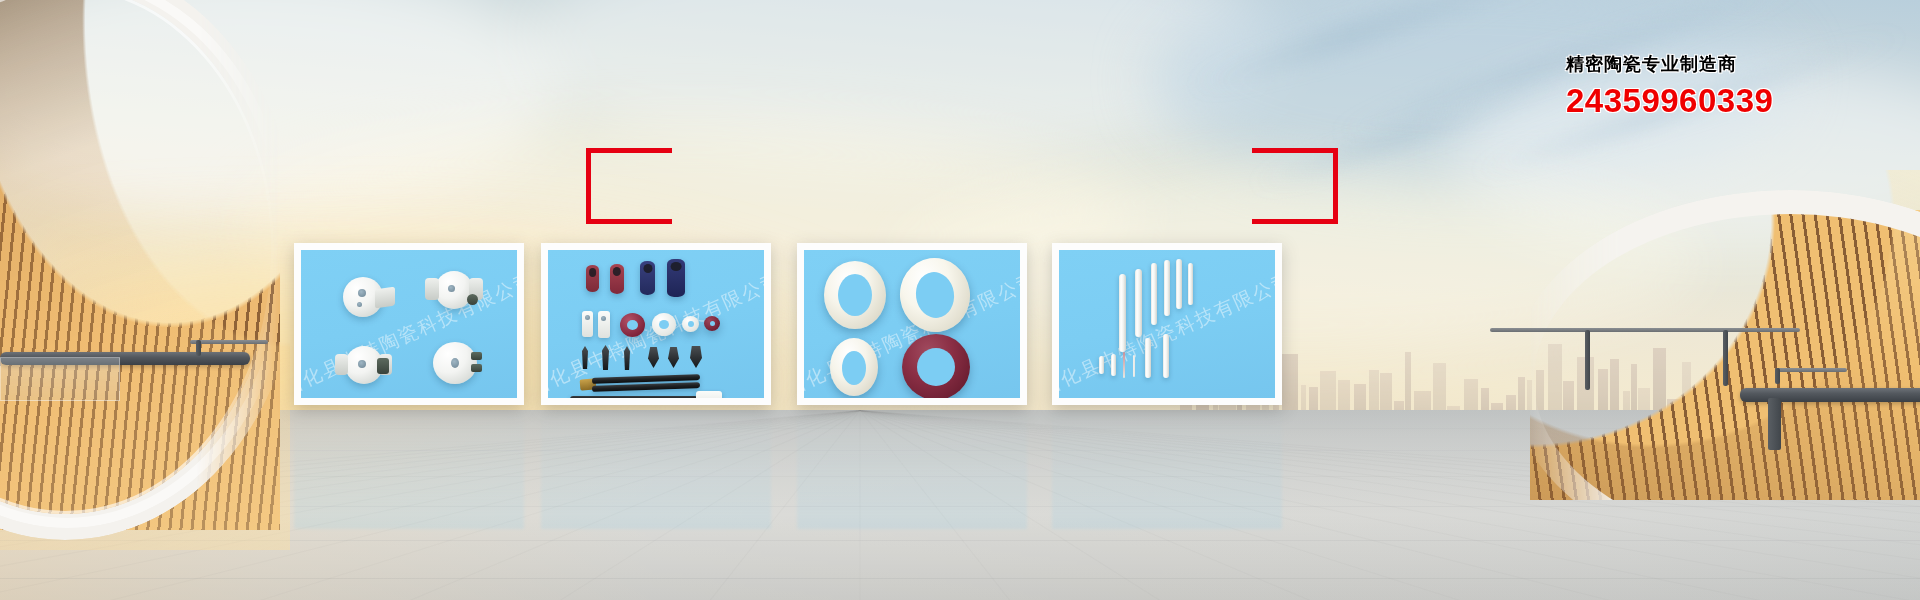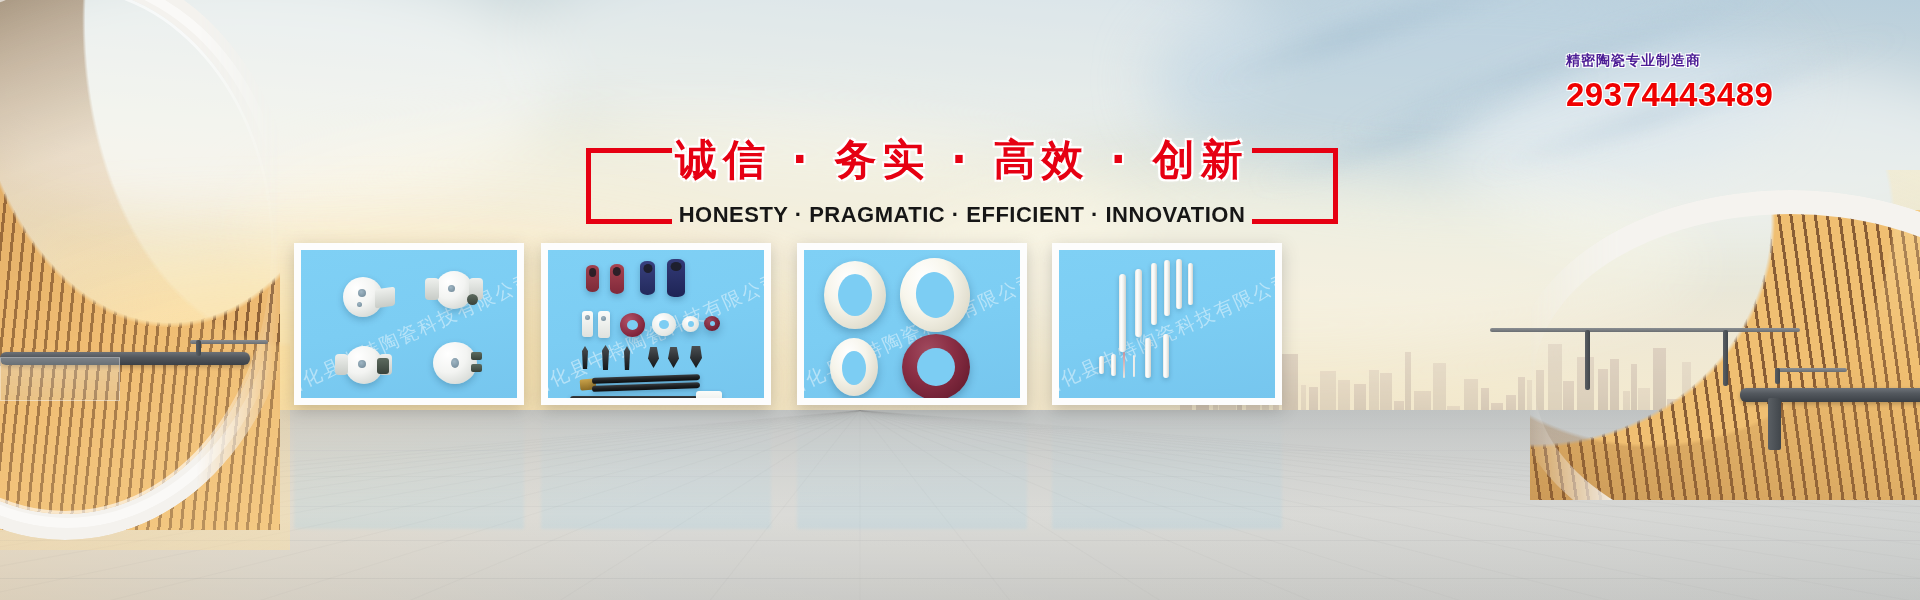--- a/index.html
+++ b/index.html
@@ -248,21 +248,21 @@
     text-align:center;
     font-size:22px; font-weight:700; color:#161616;
     letter-spacing:.5px;
     white-space:nowrap;
   }
 
   
   .contact { position:absolute; left:1566px; top:52px; width:330px; }
   .contact .line1 {
     font-family:"DejaVu Sans","Liberation Sans", sans-serif;
-    font-size:14px; font-weight:700; color:#4c1d95; letter-spacing:1px;
+    font-size:18px; font-weight:700; color:#000000; letter-spacing:1px;
     text-shadow:-1px -1px 0 #fff,1px -1px 0 #fff,-1px 1px 0 #fff,1px 1px 0 #fff;
     white-space:nowrap;
   }
   .contact .line2 {
     margin-top:17px;
     font-family:"DejaVu Sans","Liberation Sans", sans-serif;
     font-size:22px; font-weight:700; color:#e60012;
     text-shadow:-1px -1px 0 #fff,1px -1px 0 #fff,-1px 1px 0 #fff,1px 1px 0 #fff;
     white-space:nowrap;
   }
@@ -501,27 +501,25 @@
   <div class="rail-post" style="left:1585px; top:330px; width:5px; height:60px;"></div>
   <div class="rail-post" style="left:1723px; top:330px; width:5px; height:56px;"></div>
   <div class="rail-thin" style="left:1775px; top:368px; width:72px; height:4px;"></div>
   <div class="rail-post" style="left:1775px; top:368px; width:5px; height:16px;"></div>
   <div class="rail-bar" style="left:1740px; top:388px; width:190px; height:14px;"></div>
   <div class="rail-post" style="left:1768px; top:398px; width:13px; height:52px;"></div>
 
   <div class="slogan">
     <div class="brk brk-l"></div>
     <div class="brk brk-r"></div>
-    <div class="slogan-cn">诚信 · 务实 · 高效 · 创新</div>
-    <div class="slogan-en">HONESTY · PRAGMATIC · EFFICIENT · INNOVATION</div>
   </div>
 
   <div class="contact">
     <div class="line1">精密陶瓷专业制造商</div>
-    <div class="line3">29374443489</div>
+    <div class="line3">24359960339</div>
   </div>
 
   <div class="panel" style="left:294px; top:243px; width:230px; height:162px;">
     <div class="panel-inner">
       <div class="wm">新化县中特陶瓷科技有限公司</div>
 
       <div class="part disc" style="left:42px; top:27px; width:40px; height:40px;">
         <div class="hole" style="left:15px; top:12px; width:8px; height:8px;"></div>
         <div class="hole" style="left:14px; top:25px; width:5px; height:5px;"></div>
       </div>

